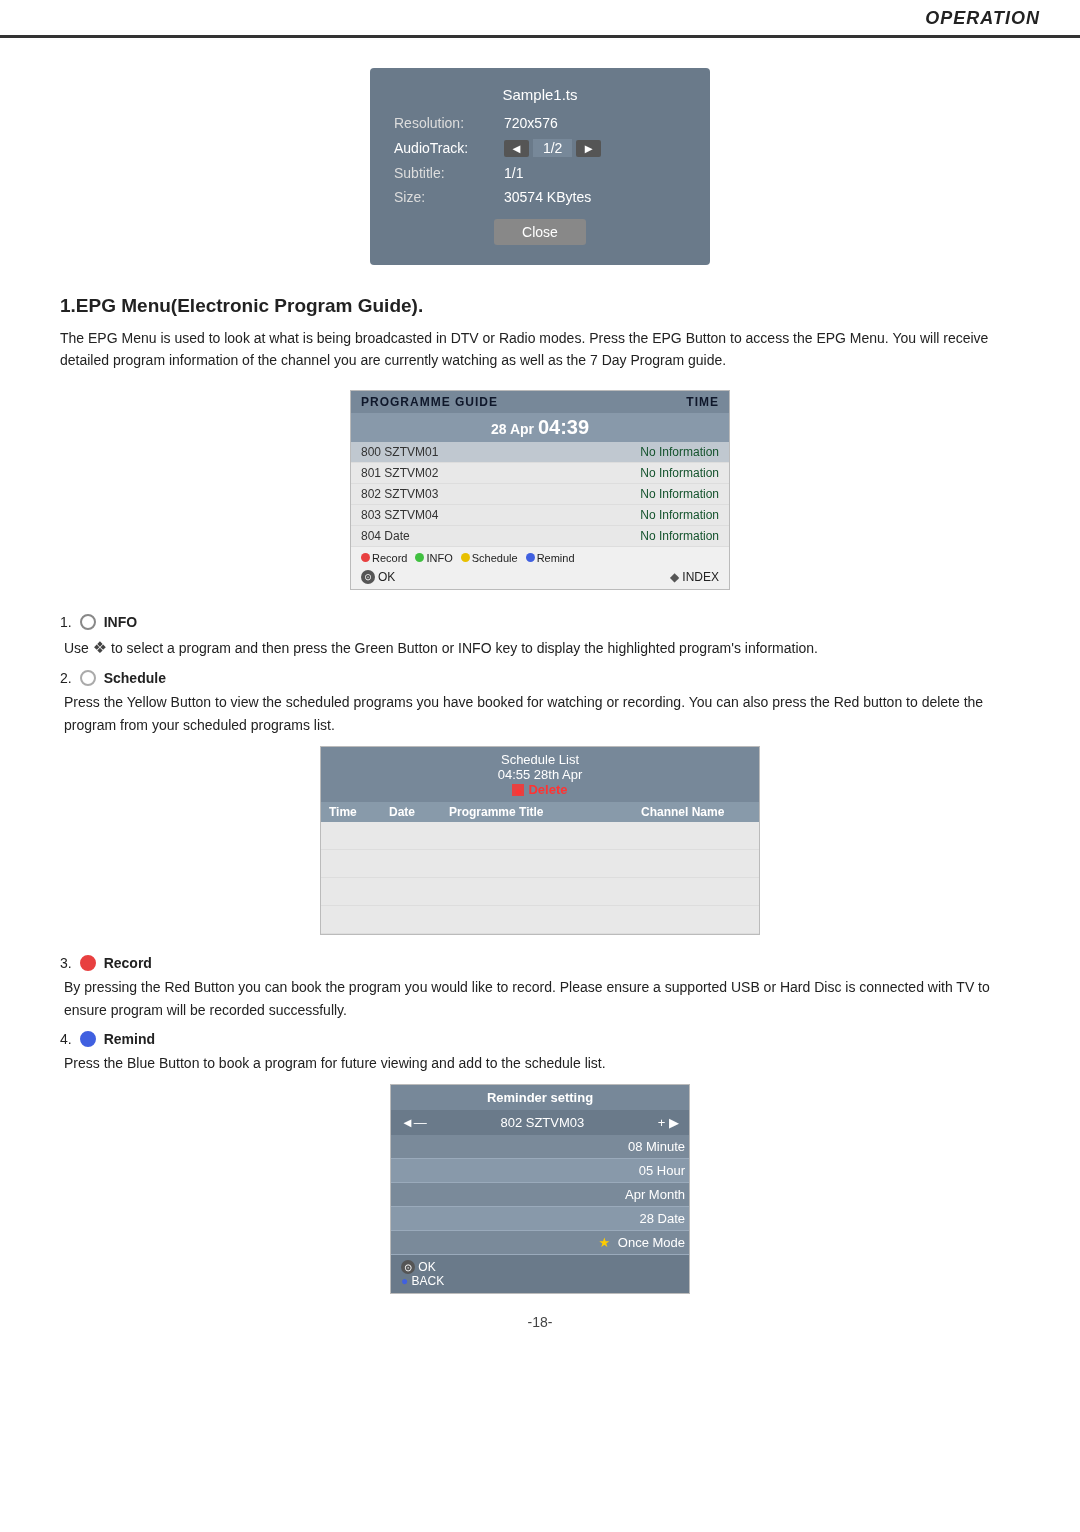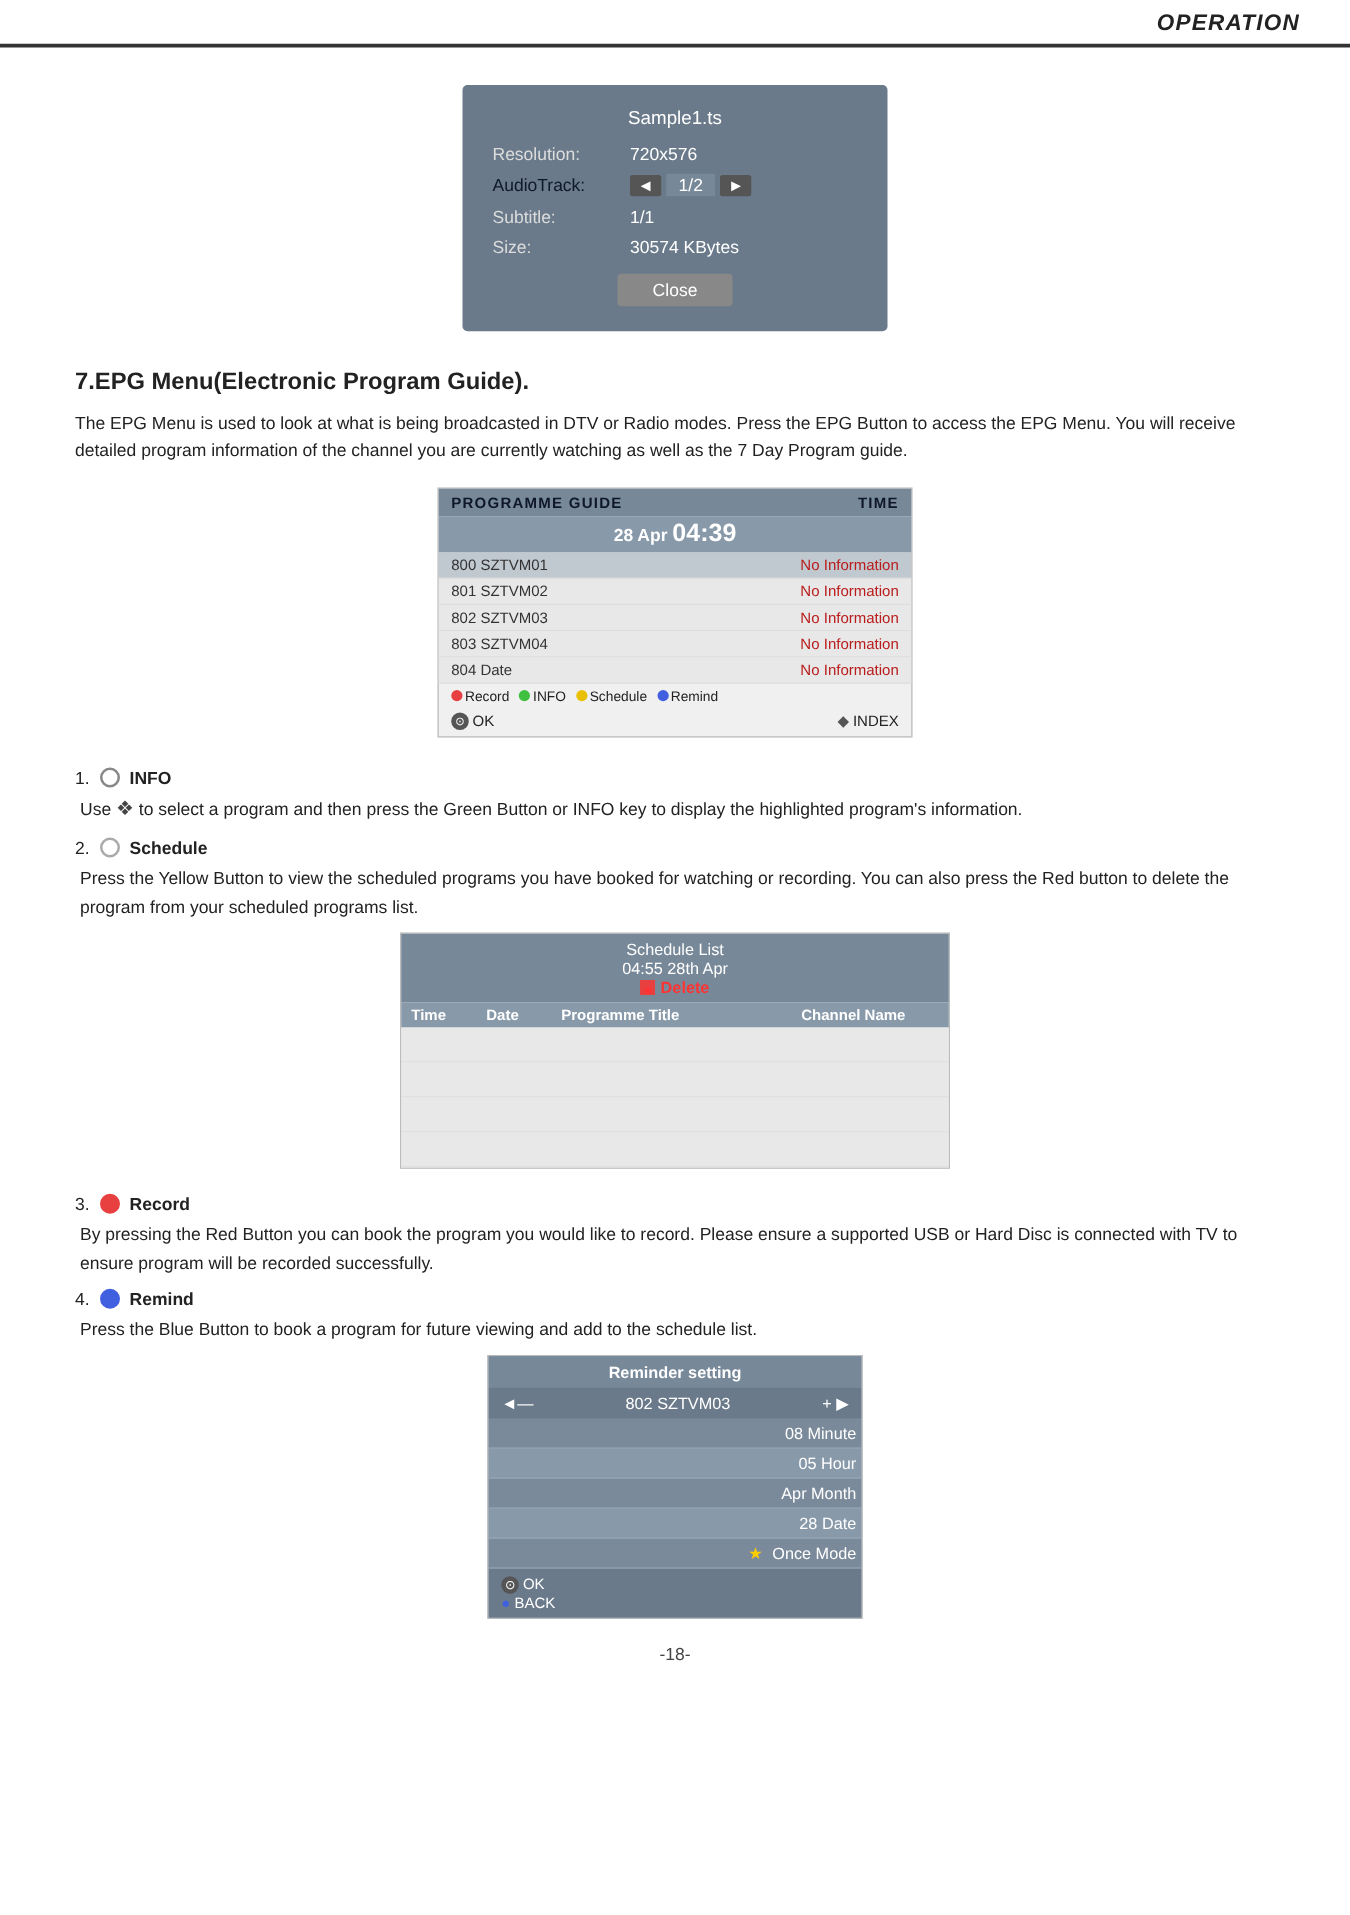--- a/index.html
+++ b/index.html
@@ -59,21 +59,21 @@
     }
     .file-info-row .value {
       color: #fff;
     }
     .audio-track-row {
       display: flex;
       align-items: center;
       margin-bottom: 8px;
       font-size: 14px;
     }
-    .audio-track-row .label { width: 110px; color: #0f172a; }
+    .audio-track-row .label { width: 110px; color: #ffffff; }
     .audio-nav {
       display: flex;
       align-items: center;
       gap: 4px;
     }
     .audio-nav .arrow-btn {
       background: #555;
       border: none;
       color: #fff;
       padding: 1px 6px;
@@ -150,21 +150,21 @@
       justify-content: space-between;
       padding: 3px 10px;
       border-bottom: 1px solid #ddd;
       background: #e8e8e8;
       font-size: 12px;
     }
     .epg-channel-row.selected {
       background: #c0c8d0;
     }
     .epg-channel-row .ch-name { color: #333; }
-    .epg-channel-row .ch-info { color: #b91c1c; text-align: center; }
+    .epg-channel-row .ch-info { color: #14532d; text-align: center; }
     .epg-legend {
       padding: 5px 10px 3px 10px;
       font-size: 11px;
       display: flex;
       gap: 8px;
       align-items: center;
       flex-wrap: wrap;
     }
     .legend-dot {
       display: inline-block;
@@ -364,21 +364,21 @@
     </div>
     <div class="file-info-row">
       <span class="label">Size:</span>
       <span class="value">30574 KBytes</span>
     </div>
     <div class="close-btn-wrap">
       <button class="close-btn">Close</button>
     </div>
   </div>
 
-  <div class="section-heading">7.EPG Menu(Electronic Program Guide).</div>
+  <div class="section-heading">1.EPG Menu(Electronic Program Guide).</div>
   <div class="section-desc">The EPG Menu is used to look at what is being broadcasted in DTV or Radio modes. Press the EPG Button to access the EPG Menu. You will receive  detailed program information of the channel you are currently watching as well as the  7 Day Program guide.</div>
 
   <div class="epg-box">
     <div class="epg-header">
       <span>PROGRAMME GUIDE</span>
       <span>TIME</span>
     </div>
     <div class="epg-date-row">
       <span>28 Apr</span>
       <span class="time-big">04:39</span>

